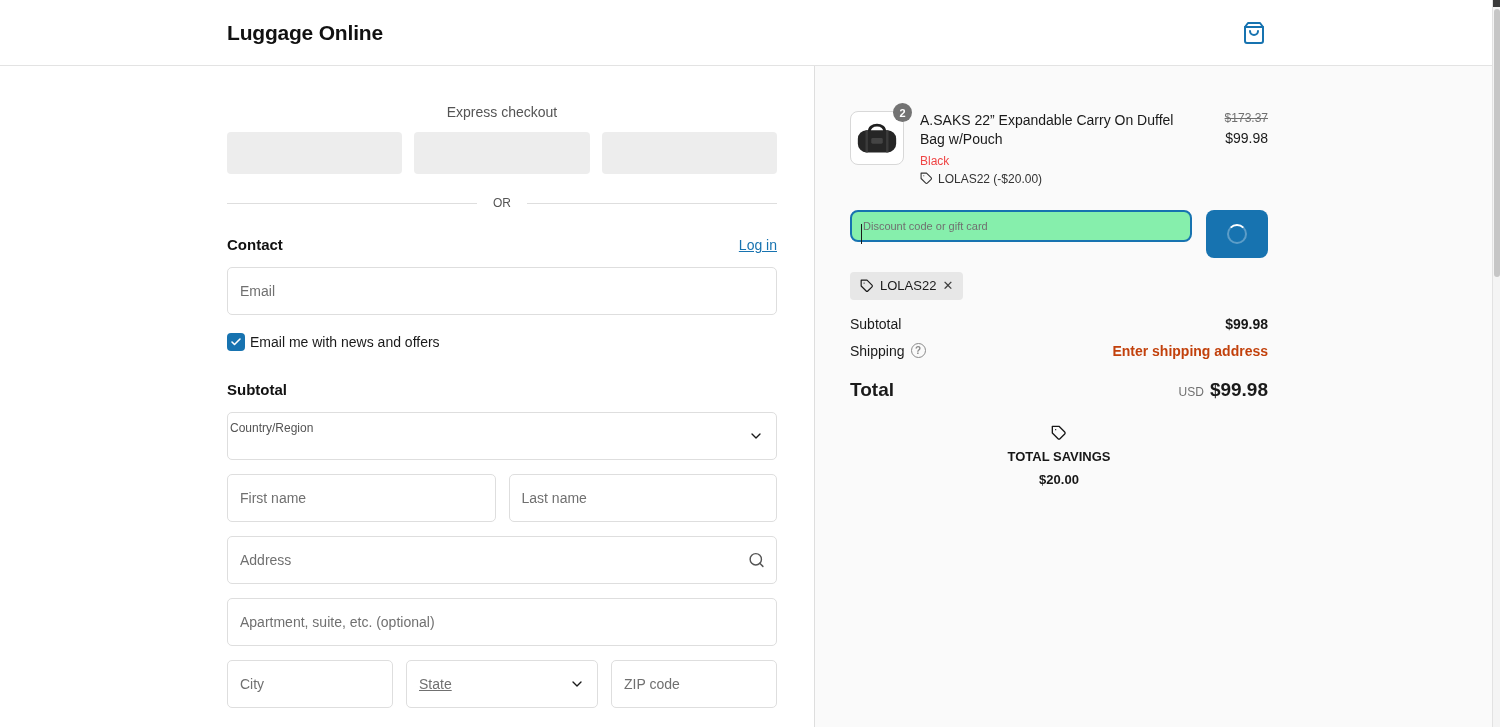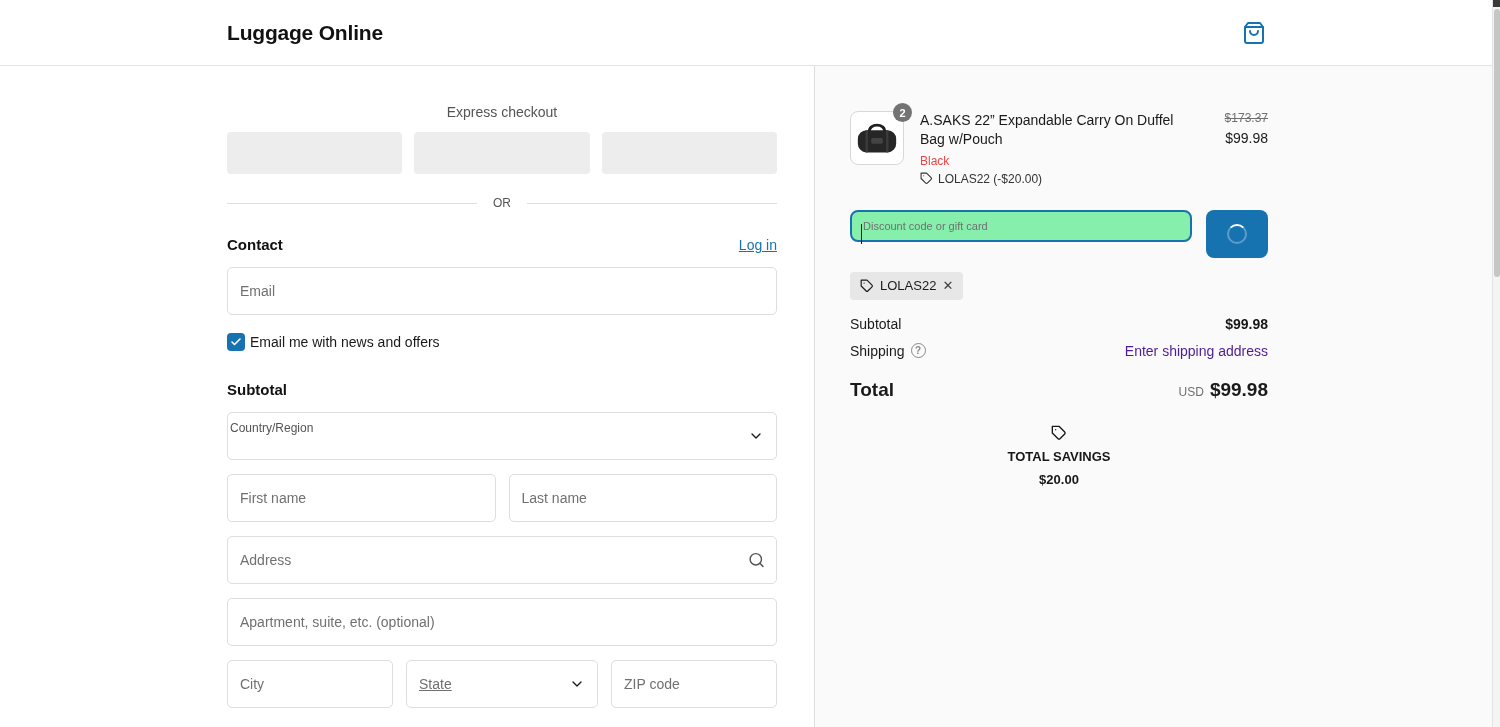--- a/index.html
+++ b/index.html
@@ -91,21 +91,21 @@
   .chip { display:inline-flex; align-items:center; gap:6px; height:28px; padding:0 10px;
     background:#e7e7e7; border-radius:4px; font-size:13px; color:#1a1a1a; }
   .chip-x { background:none; border:none; font-size:13px; color:#3f3f3f; cursor:pointer;
     display:flex; align-items:center; padding:0; }
 
   .totals { margin-top:16px; }
   .t-row { display:flex; justify-content:space-between; align-items:center;
     font-size:14px; margin-bottom:11px; }
   .t-label { display:flex; align-items:center; gap:6px; color:#1a1a1a; }
   .t-value { font-weight:600; color:#171717; }
-  .t-muted { color:#4c1d95; font-weight:400; }
+  .t-muted { color:#c2410c; font-weight:700; }
   .help-icon { width:15px; height:15px; border:1px solid #8a8a8a; border-radius:50%;
     color:#8a8a8a; font-size:10px; font-weight:700; display:flex; align-items:center;
     justify-content:center; cursor:pointer; }
   .total-row { margin-top:20px; display:flex; justify-content:space-between; align-items:baseline; }
   .total-label { font-size:19px; font-weight:700; }
   .currency { font-size:12px; color:#707070; margin-right:6px; }
   .total-value { font-size:19px; font-weight:700; }
   .savings-row { margin-top:24px; display:flex; align-items:center; gap:8px;
     font-size:13px; font-weight:700; color:#171717;flex-direction:column; }
 

